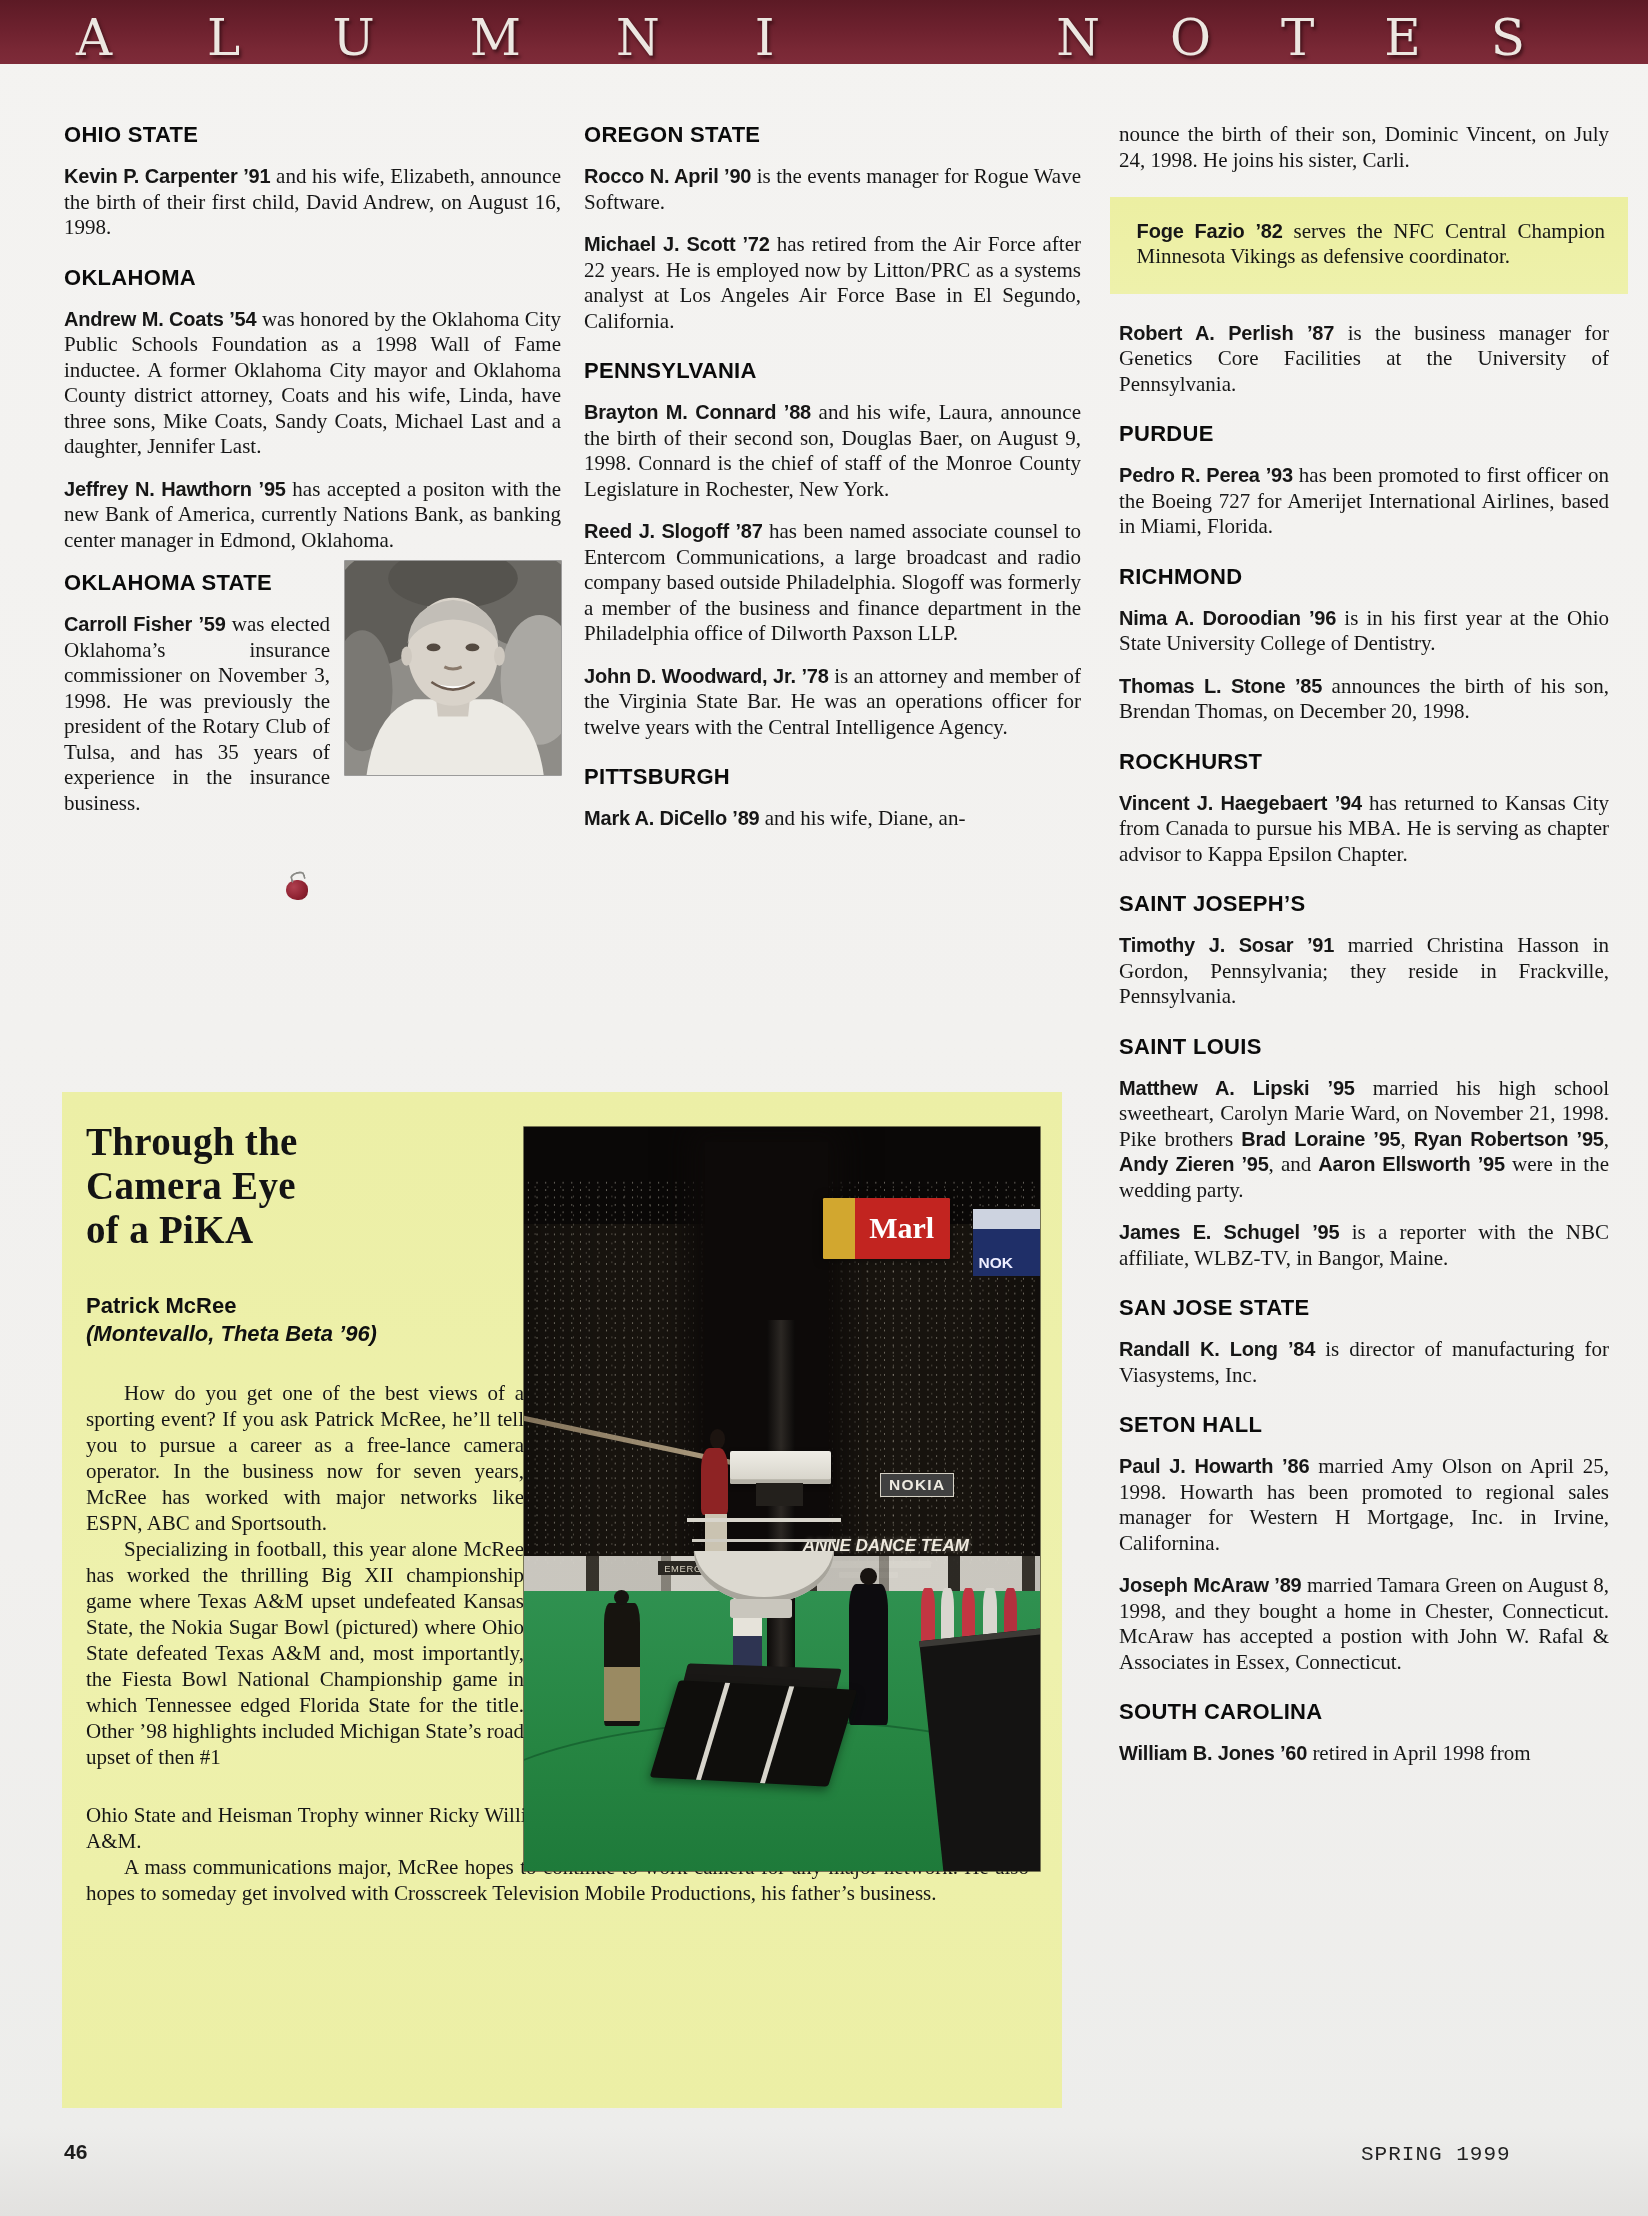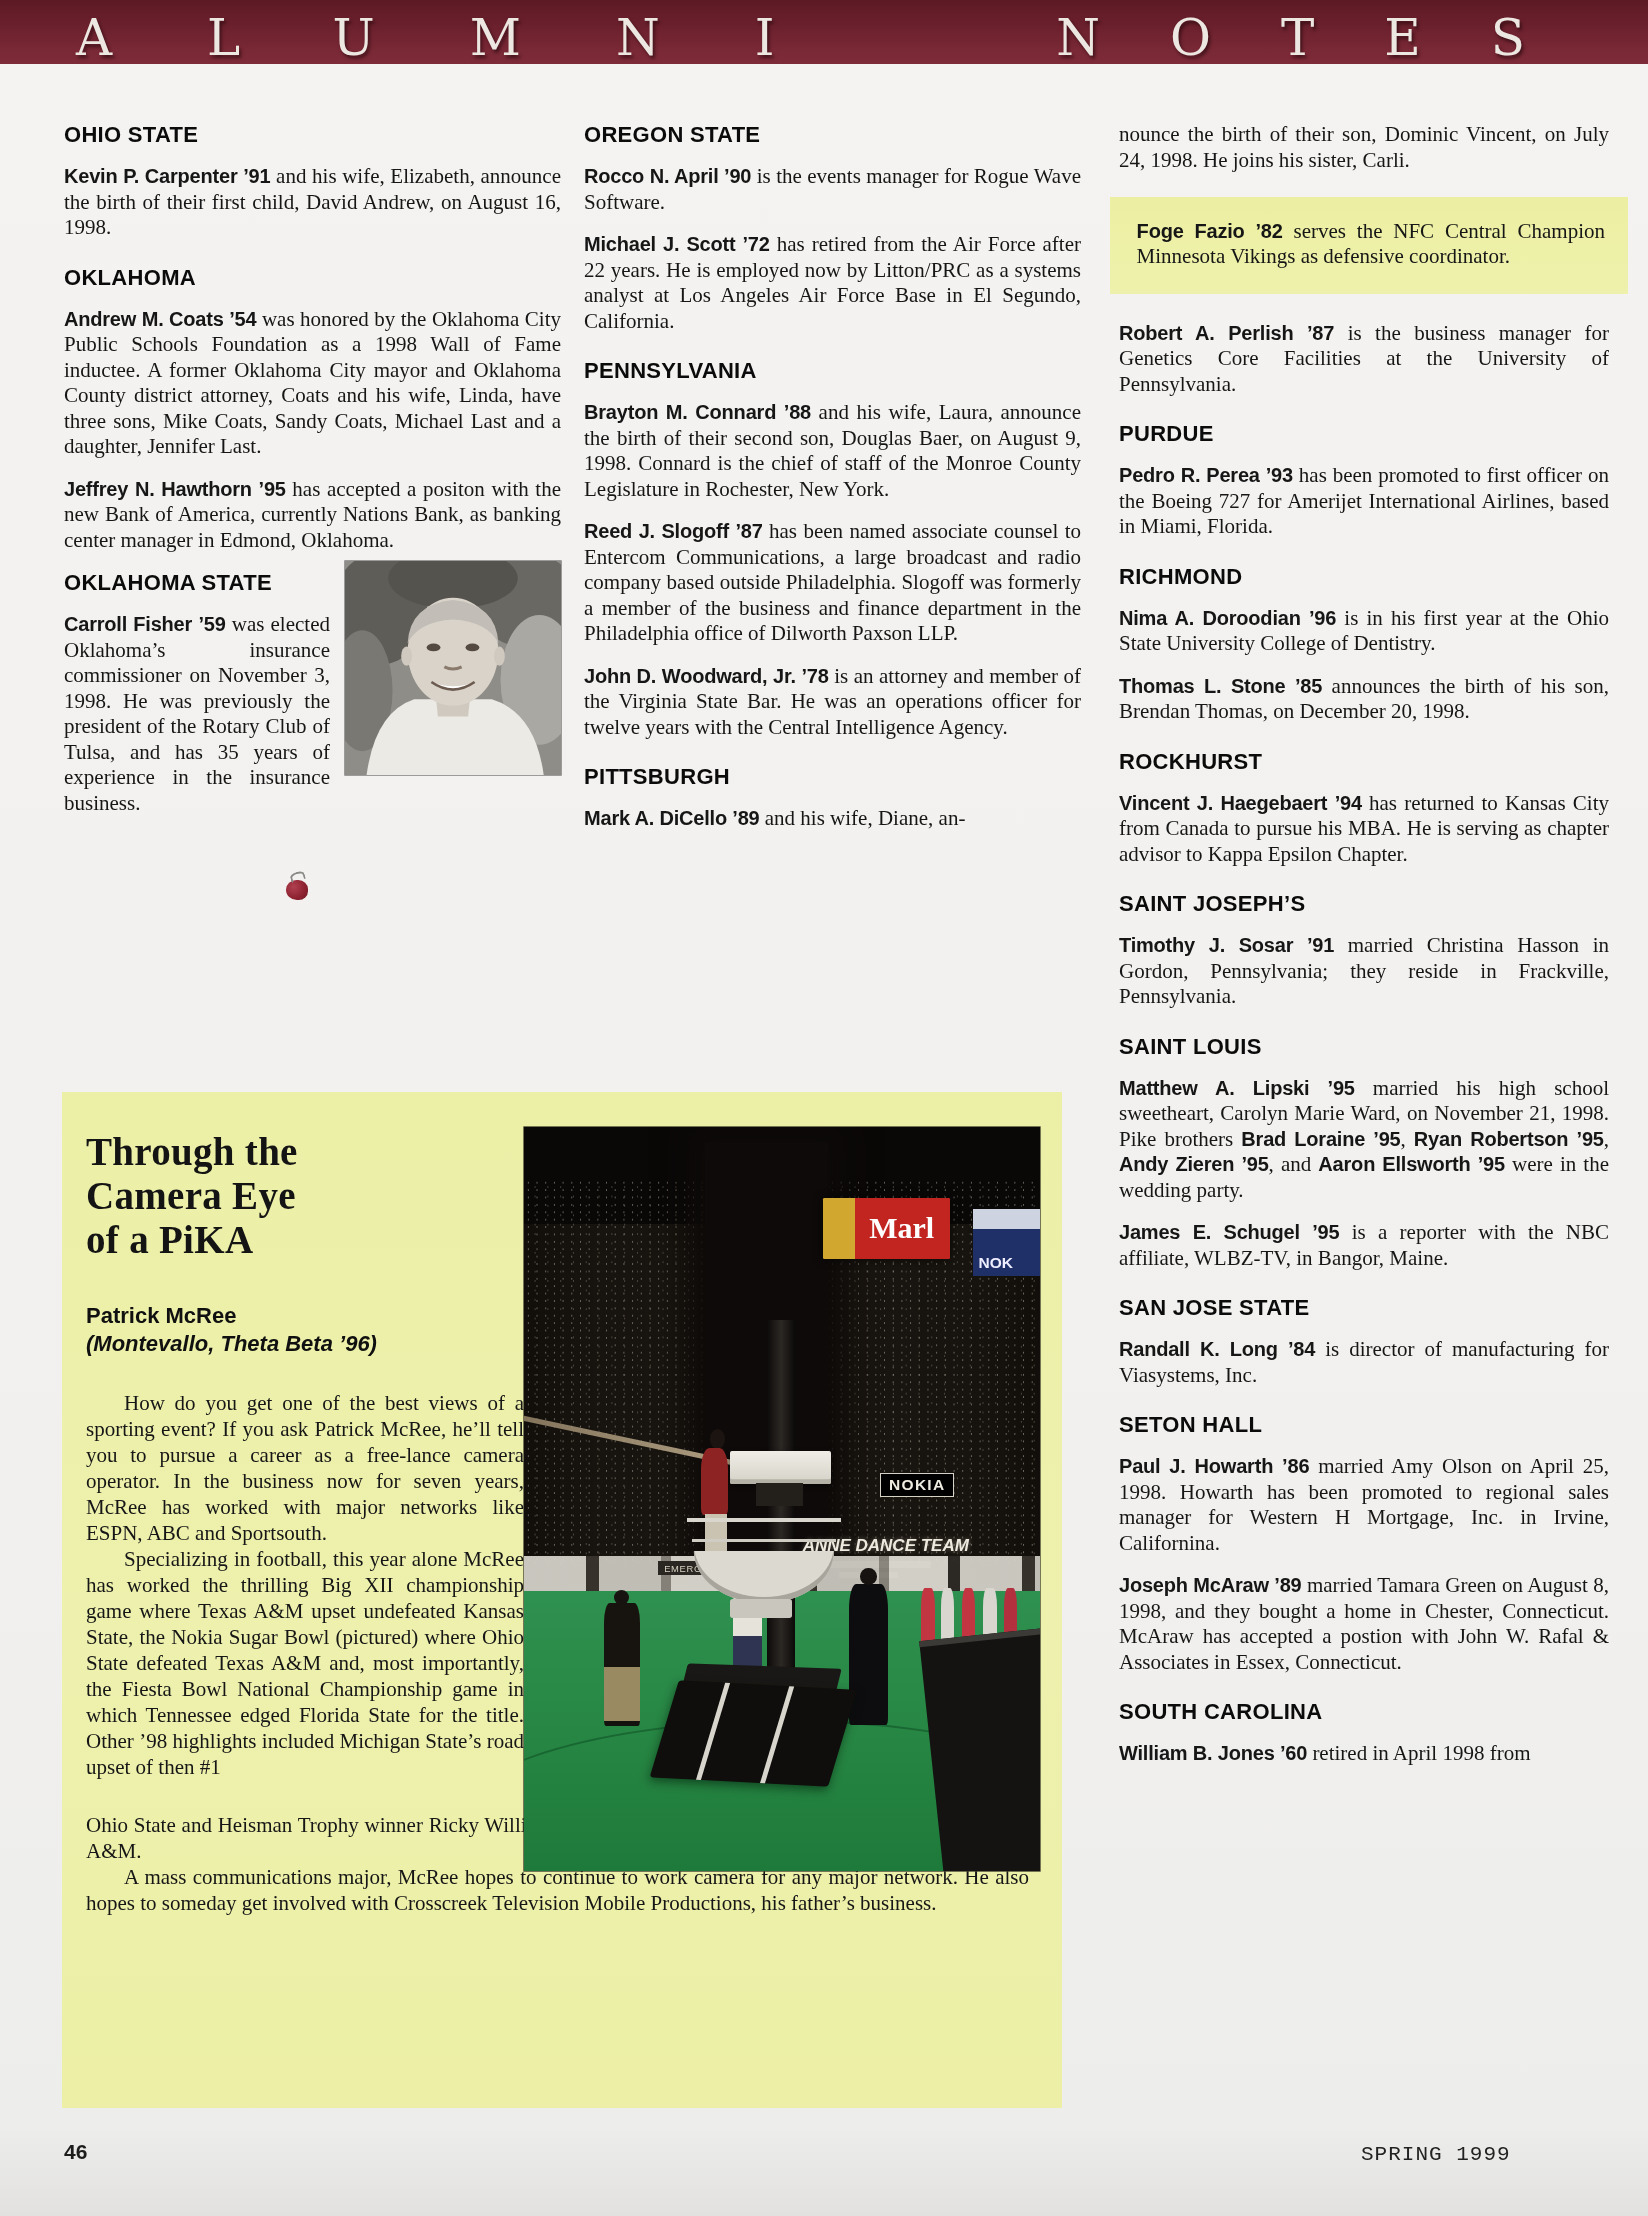--- a/index.html
+++ b/index.html
@@ -19,21 +19,21 @@
   .para{font-size:21px;line-height:25.5px;text-align:justify;margin:0 0 17px;}
   .nm{font-family:"Liberation Sans",sans-serif;font-weight:700;font-size:20px;letter-spacing:-0.2px;}
   .hl{background:linear-gradient(180deg,#ecefa2,#eef1ab);padding:21.5px 23px 24px 27px;margin:24px -19px 27px -9.4px;}
   
   .fisherwrap{overflow:visible;}
   .portrait{float:right;width:216px;height:214px;margin:-9.4px 0 6.7px 15px;background:#8f8d88;box-shadow:0 0 0 0.7px #777;}
   .dingbatwrap{clear:both;margin:64px 0 0 222px;height:27px;}
   .dingbat{display:inline-block;width:21.5px;height:20px;background:radial-gradient(circle at 35% 35%,#b04050,#8d2130 60%,#6e1623);border-radius:52% 48% 46% 54%;position:relative;}
   .dingbat::before{content:"";position:absolute;left:4px;top:-8px;width:10.7px;height:6.7px;border:2.7px solid #8a8a86;border-bottom:none;border-radius:50% 50% 0 0;transform:rotate(-18deg);}
   
-  .feature{position:absolute;left:62px;top:1092px;width:1000px;height:1016px;background:linear-gradient(180deg,#ecefa6 0%,#eef1ad 55%,#ecefa5 100%);padding:38px 24px;box-sizing:border-box;}
+  .feature{position:absolute;left:62px;top:1092px;width:1000px;height:1016px;background:linear-gradient(180deg,#ecefa6 0%,#eef1ad 55%,#ecefa5 100%);padding:28px 24px;box-sizing:border-box;}
   .f-title span{display:block;font-family:"Liberation Serif",serif;font-weight:700;font-size:39px;line-height:44px;color:#141414;letter-spacing:0.3px;}
   .f-byline{margin-top:40px;font-family:"Liberation Sans",sans-serif;font-weight:700;font-size:22px;line-height:28px;color:#101010;}
   .f-byline .it{font-style:italic;}
   .f-body{margin-top:32px;width:438px;font-size:21px;line-height:26px;text-align:justify;}
   .f-body p{margin:0;text-indent:38px;}
   .f-bottom{margin-top:32px;width:943px;font-size:21px;line-height:26px;text-align:justify;}
   .f-bottom p{margin:0;}
   .f-bottom p.ind{text-indent:38px;}
   
   .sphoto{position:absolute;left:462px;top:35px;width:516px;height:744px;background:#18140f;overflow:hidden;box-shadow:inset 0 0 101px rgba(0,0,0,.55),0 0 0 0.7px #44402f;}
@@ -43,21 +43,21 @@
   .ph-centerdark{left:35%;top:2%;width:24%;height:58%;background:#0d0a09;box-shadow:0 0 27px 17px #0d0a09;}
   .ph-streak{left:-3%;top:42%;width:48%;height:4.7px;background:linear-gradient(90deg,#8d7c62,#c3b191);border-radius:2.7px;transform:rotate(12deg);opacity:.9;}
   .ph-marl{left:58%;top:9.5%;width:24.5%;height:8.2%;background:linear-gradient(90deg,#d2a72f 0 25%,#c22420 25%);border-radius:1.3px;display:flex;align-items:center;justify-content:flex-end;padding-right:3%;box-sizing:border-box;box-shadow:0 0 9.4px rgba(0,0,0,.6);}
   .ph-marl span{position:static;font-family:"Liberation Serif",serif;font-weight:700;font-size:30px;color:#fff;}
   .ph-nok{left:87%;top:11%;width:13.5%;height:9%;background:linear-gradient(180deg,#cdd3e0 0 30%,#1f2f68 30%);}
   .ph-nok span{left:8%;bottom:6%;font-family:"Liberation Sans",sans-serif;font-weight:700;font-size:15.5px;color:#eef;}
   .ph-dance{left:54%;top:55%;width:32%;}
   .ph-dance .l1{position:static;display:block;font-family:"Liberation Sans",sans-serif;font-weight:700;font-style:italic;font-size:17px;color:#efeadf;text-shadow:0 0 5.4px rgba(255,250,230,.35);white-space:nowrap;}
   .ph-dance .l2{position:static;display:block;margin-top:4.7px;width:78%;height:7.4px;background:rgba(226,220,203,.32);border-radius:1.3px;}
   .ph-dance .l3{position:static;display:block;margin-top:3.4px;margin-left:22%;width:36%;height:6px;background:rgba(226,220,203,.26);border-radius:1.3px;}
-  .ph-ribbon{left:69%;top:46.5%;padding:2px 8px;border:1.3px solid #d6d2c6;color:#efece2;font-family:"Liberation Sans",sans-serif;font-weight:700;font-size:15.5px;letter-spacing:1.3px;background:#000000;text-align:right;}
+  .ph-ribbon{left:69%;top:46.5%;padding:2px 8px;border:1.3px solid #d6d2c6;color:#efece2;font-family:"Liberation Sans",sans-serif;font-weight:700;font-size:15.5px;letter-spacing:1.3px;background:#404040;text-align:right;}
   .ph-fence{left:0;top:57.6%;width:100%;height:4.8%;background:repeating-linear-gradient(90deg,#d9d6ce 0 62px,#39352e 62px 75px,#cfccc4 75px 137px,#8e8a81 137px 147px,#e2dfd7 147px 206px,#2e2b26 206px 218px);opacity:.92;}
   .ph-exit{left:26%;top:58.4%;padding:1.3px 6px;background:#2a2722;color:#d8d2c2;font-family:"Liberation Sans",sans-serif;font-size:9.4px;letter-spacing:0.7px;}
   .ph-turf{left:0;top:62.3%;width:100%;height:37.7%;background:linear-gradient(180deg,#2f9150 0%,#268542 55%,#1e7a3a 100%);overflow:hidden;}
   .ph-turf::before{content:"";position:absolute;left:-15%;top:46%;width:130%;height:75%;border:2.7px solid rgba(8,66,32,.45);border-radius:50%;}
   .ph-mast{left:47%;top:26%;width:5.6%;height:52%;background:linear-gradient(90deg,#0c0a09,#2c2824 50%,#0c0a09);}
   .cam-box{left:40%;top:43.6%;width:19.5%;height:4.4%;background:linear-gradient(180deg,#efede6,#d4d1c7);border-radius:2px;box-shadow:inset 0 -4.7px #b4b1a7,0 2px 5.4px rgba(0,0,0,.5);}
   .cam-base{left:45%;top:47.8%;width:9%;height:3.2%;background:#23201c;}
   .op-head{left:36%;top:40.6%;width:3%;height:2.7%;background:#1c1410;border-radius:50%;}
   .op-torso{left:34.3%;top:43.2%;width:5.2%;height:9%;background:#8e2324;border-radius:32% 32% 10% 10%;}
   .op-legs{left:35%;top:52%;width:4.4%;height:8.5%;background:#cac3b1;}

